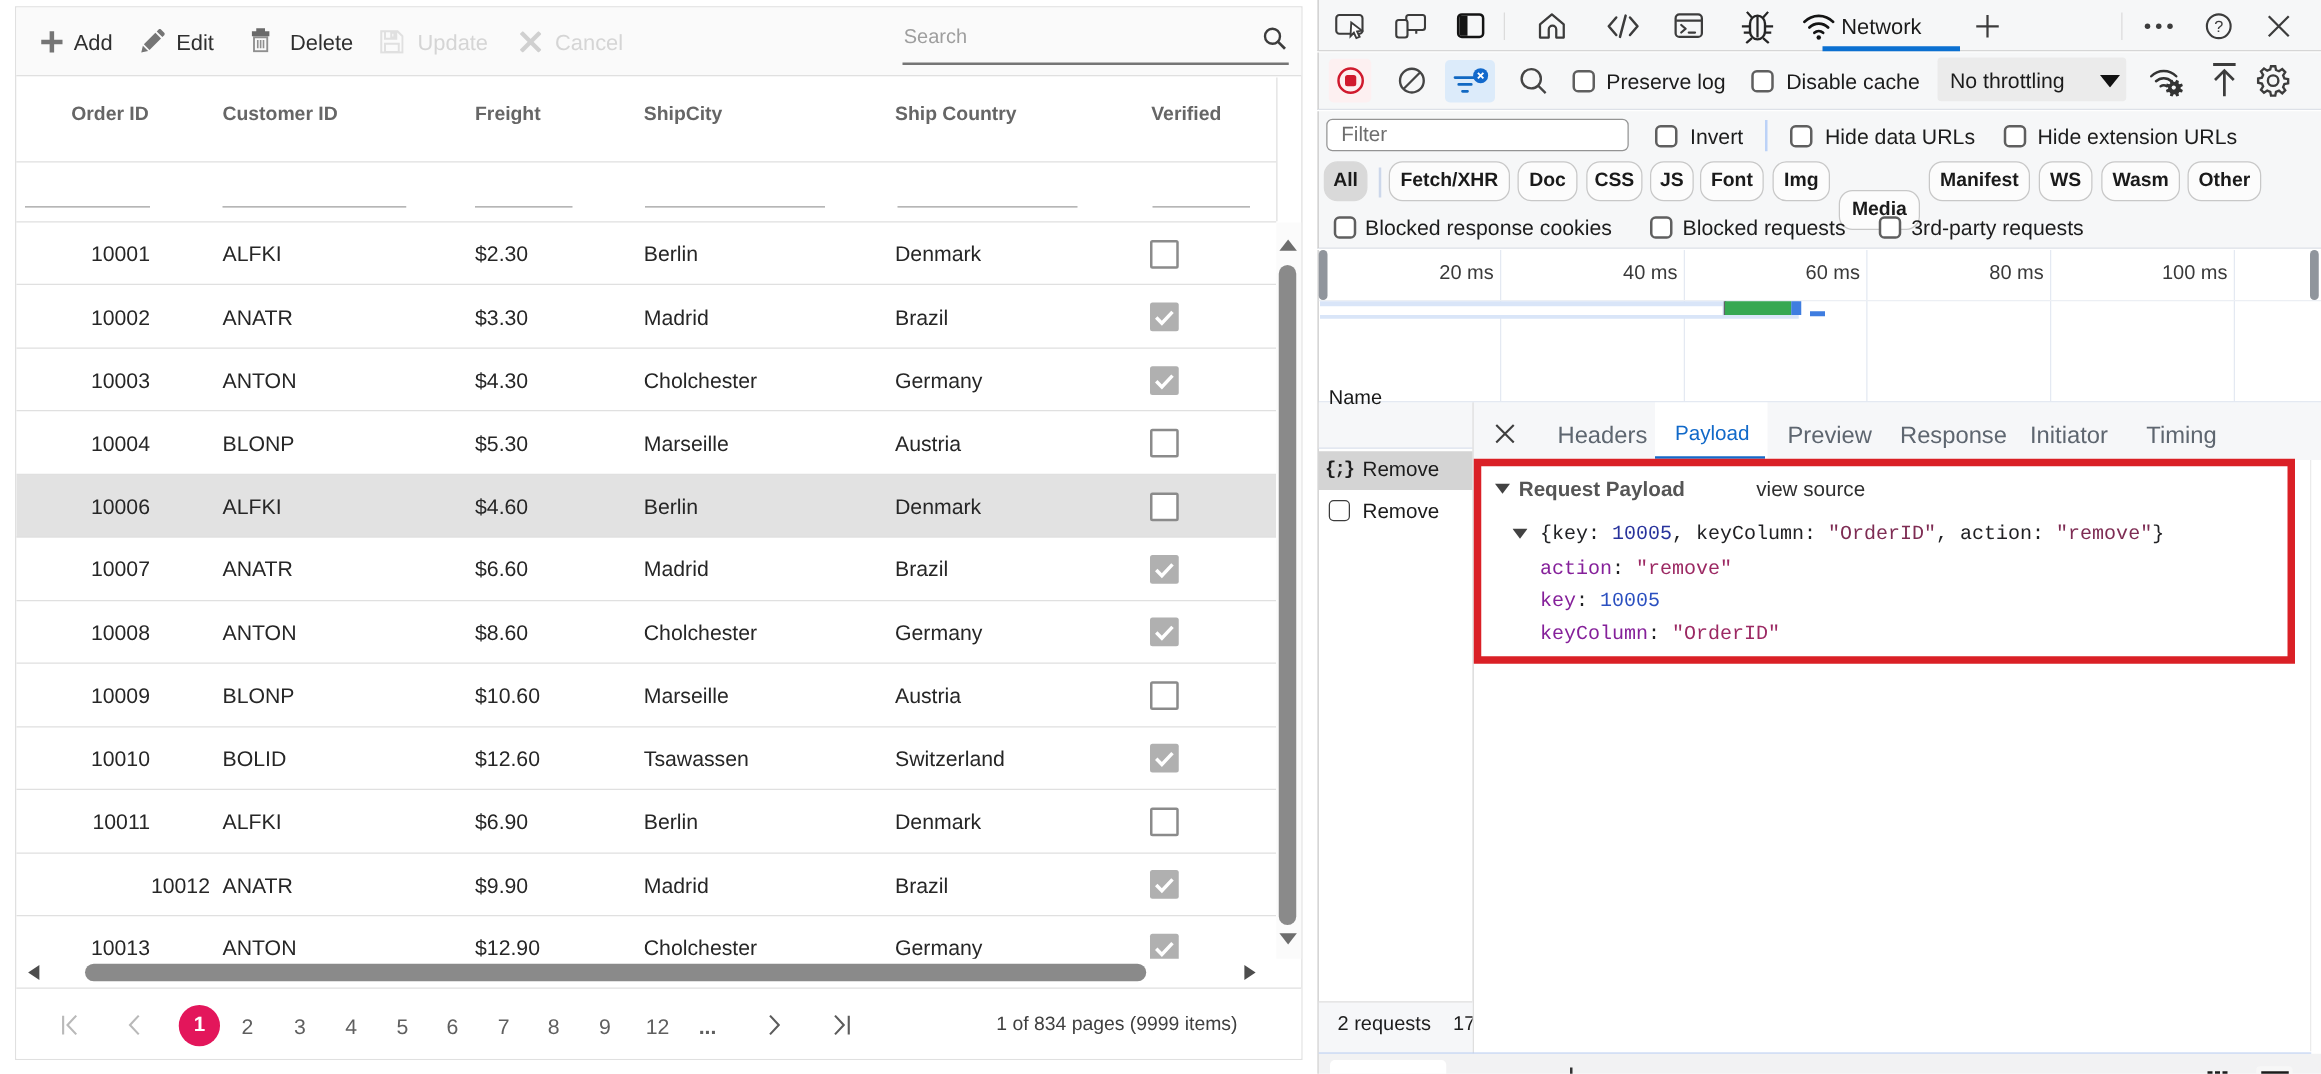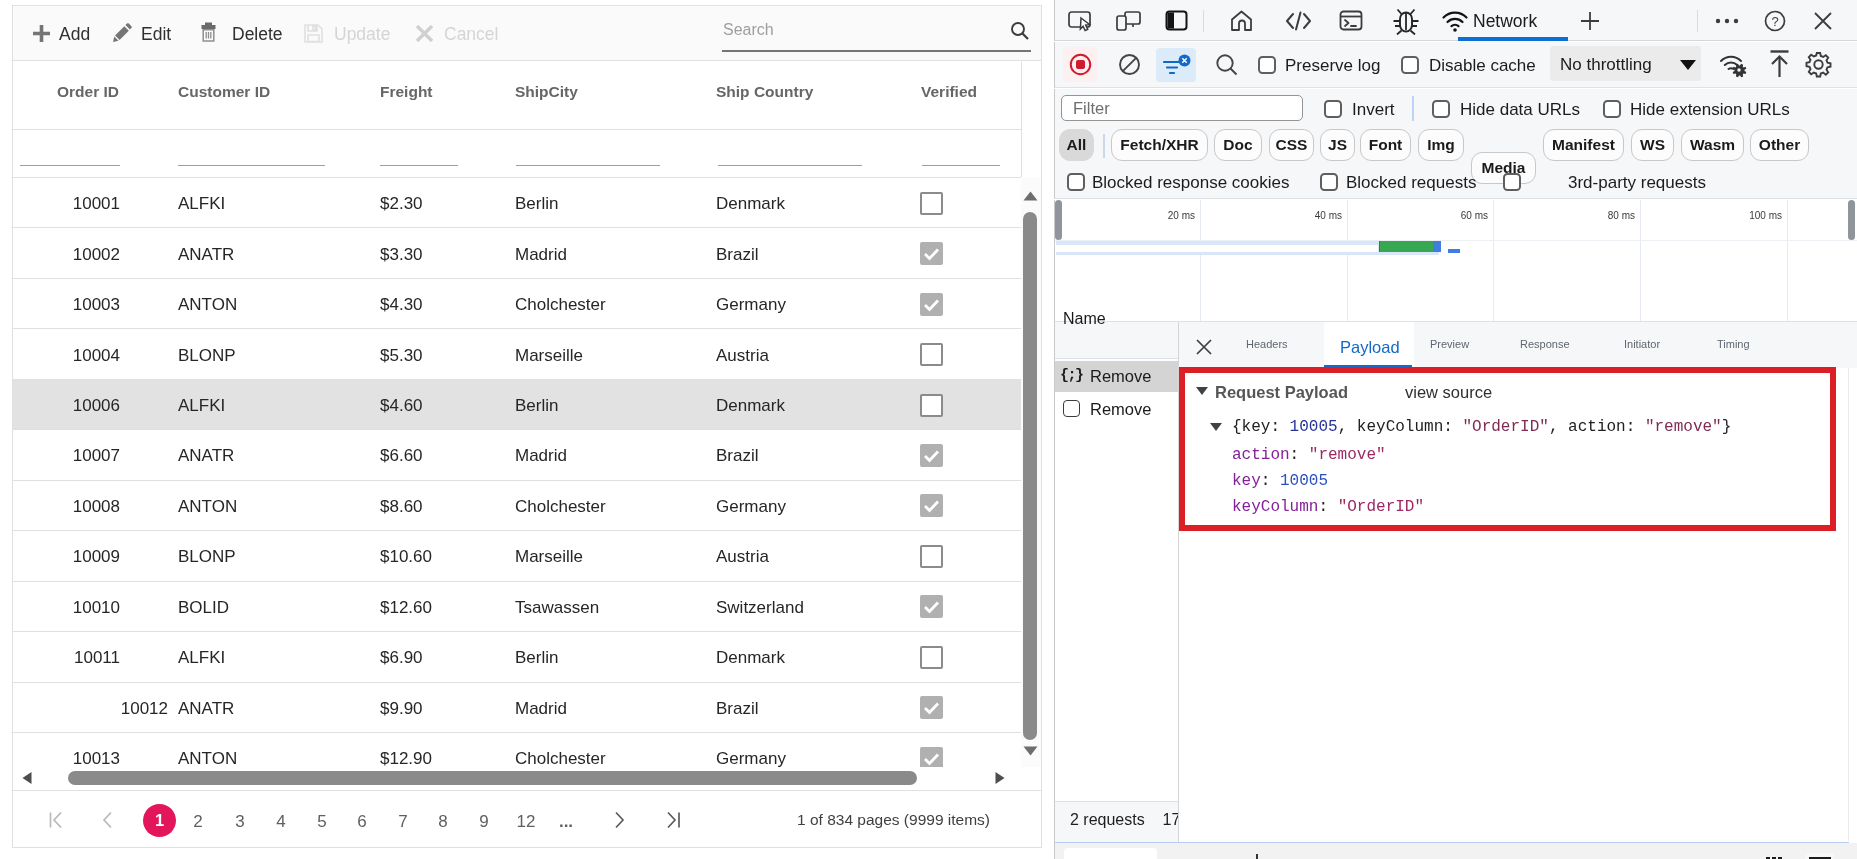--- a/index.html
+++ b/index.html
@@ -13,23 +13,23 @@
   .ck { position:absolute; width:23px; height:23px; border:2px solid #8b8b8b; border-radius:2px; background:#fff; left:920px; }
   .ckd { position:absolute; width:23px; height:23px; border-radius:2px; background:#b0b0b0; left:920px; }
   .tbt { font-size:17.5px; color:#2f2f2f; }
   .tbd { font-size:17.5px; color:#d5d5d5; }
   .pgn { font-size:17px; color:#5f5f5f; position:absolute; width:40px; text-align:center; top:811.5px; }
   
   .dtbg { background:#f6f7f8; }
   .cb { position:absolute; width:18px; height:18px; border:2px solid #5f5f5f; border-radius:4.5px; background:#fff; }
   .cbl { font-size:17px; color:#1c1c1c; }
   .pill { position:absolute; top:129px; height:32px; border:1px solid #c8c8c8; border-radius:11px; background:#fcfcfc; font-size:15.5px; font-weight:bold; color:#1a1a1a; text-align:center; line-height:30px; }
-  .tab { font-size:11px; color:#5e6670; }
+  .tab { font-size:19px; color:#5e6670; }
   .gl { position:absolute; top:200px; height:121px; width:1px; background:#e4e9f2; }
-  .ms { position:absolute; font-size:10px; color:#3a3a3a; top:210px; width:60px; text-align:right; }
+  .ms { position:absolute; font-size:16px; color:#3a3a3a; top:210px; width:60px; text-align:right; }
   .mono { font-family:"Liberation Mono",monospace; font-size:16px; }
   .jname { color:#85209a; }
   .jstr { color:#9c2963; }
   .jnum { color:#2b50c0; }
 </style>
 </head>
 <body>
 
 <div class="a" style="left:12px;top:5px;width:1030px;height:843px;border:1px solid #e0e0e0;background:#fff;"></div>
 
@@ -361,21 +361,21 @@
 <div class="pill" style="left:1543px;width:81px;">Manifest</div>
 <div class="pill" style="left:1631px;width:43px;">WS</div>
 <div class="pill" style="left:1681px;width:63px;">Wasm</div>
 <div class="pill" style="left:1750px;width:59px;">Other</div>
 
 <div class="cb" style="left:1067px;top:173px;"></div>
 <div class="t cbl" style="left:1092px;top:173.5px;">Blocked response cookies</div>
 <div class="cb" style="left:1320px;top:173px;"></div>
 <div class="t cbl" style="left:1346px;top:173.5px;">Blocked requests</div>
 <div class="cb" style="left:1503px;top:173px;"></div>
-<div class="t cbl" style="left:1529px;top:173.5px;margin-left:39px;">3rd-party requests</div>
+<div class="t cbl" style="left:1529px;top:173.5px;">3rd-party requests</div>
 
 <div class="gl" style="left:1200px;"></div>
 <div class="gl" style="left:1347px;"></div>
 <div class="gl" style="left:1493px;"></div>
 <div class="gl" style="left:1640px;"></div>
 <div class="gl" style="left:1787px;"></div>
 <div class="a" style="left:1055px;top:240px;width:802px;height:1px;background:#eceff4;"></div>
 <div class="ms" style="left:1135px;">20 ms</div>
 <div class="ms" style="left:1282px;">40 ms</div>
 <div class="ms" style="left:1428px;">60 ms</div>

